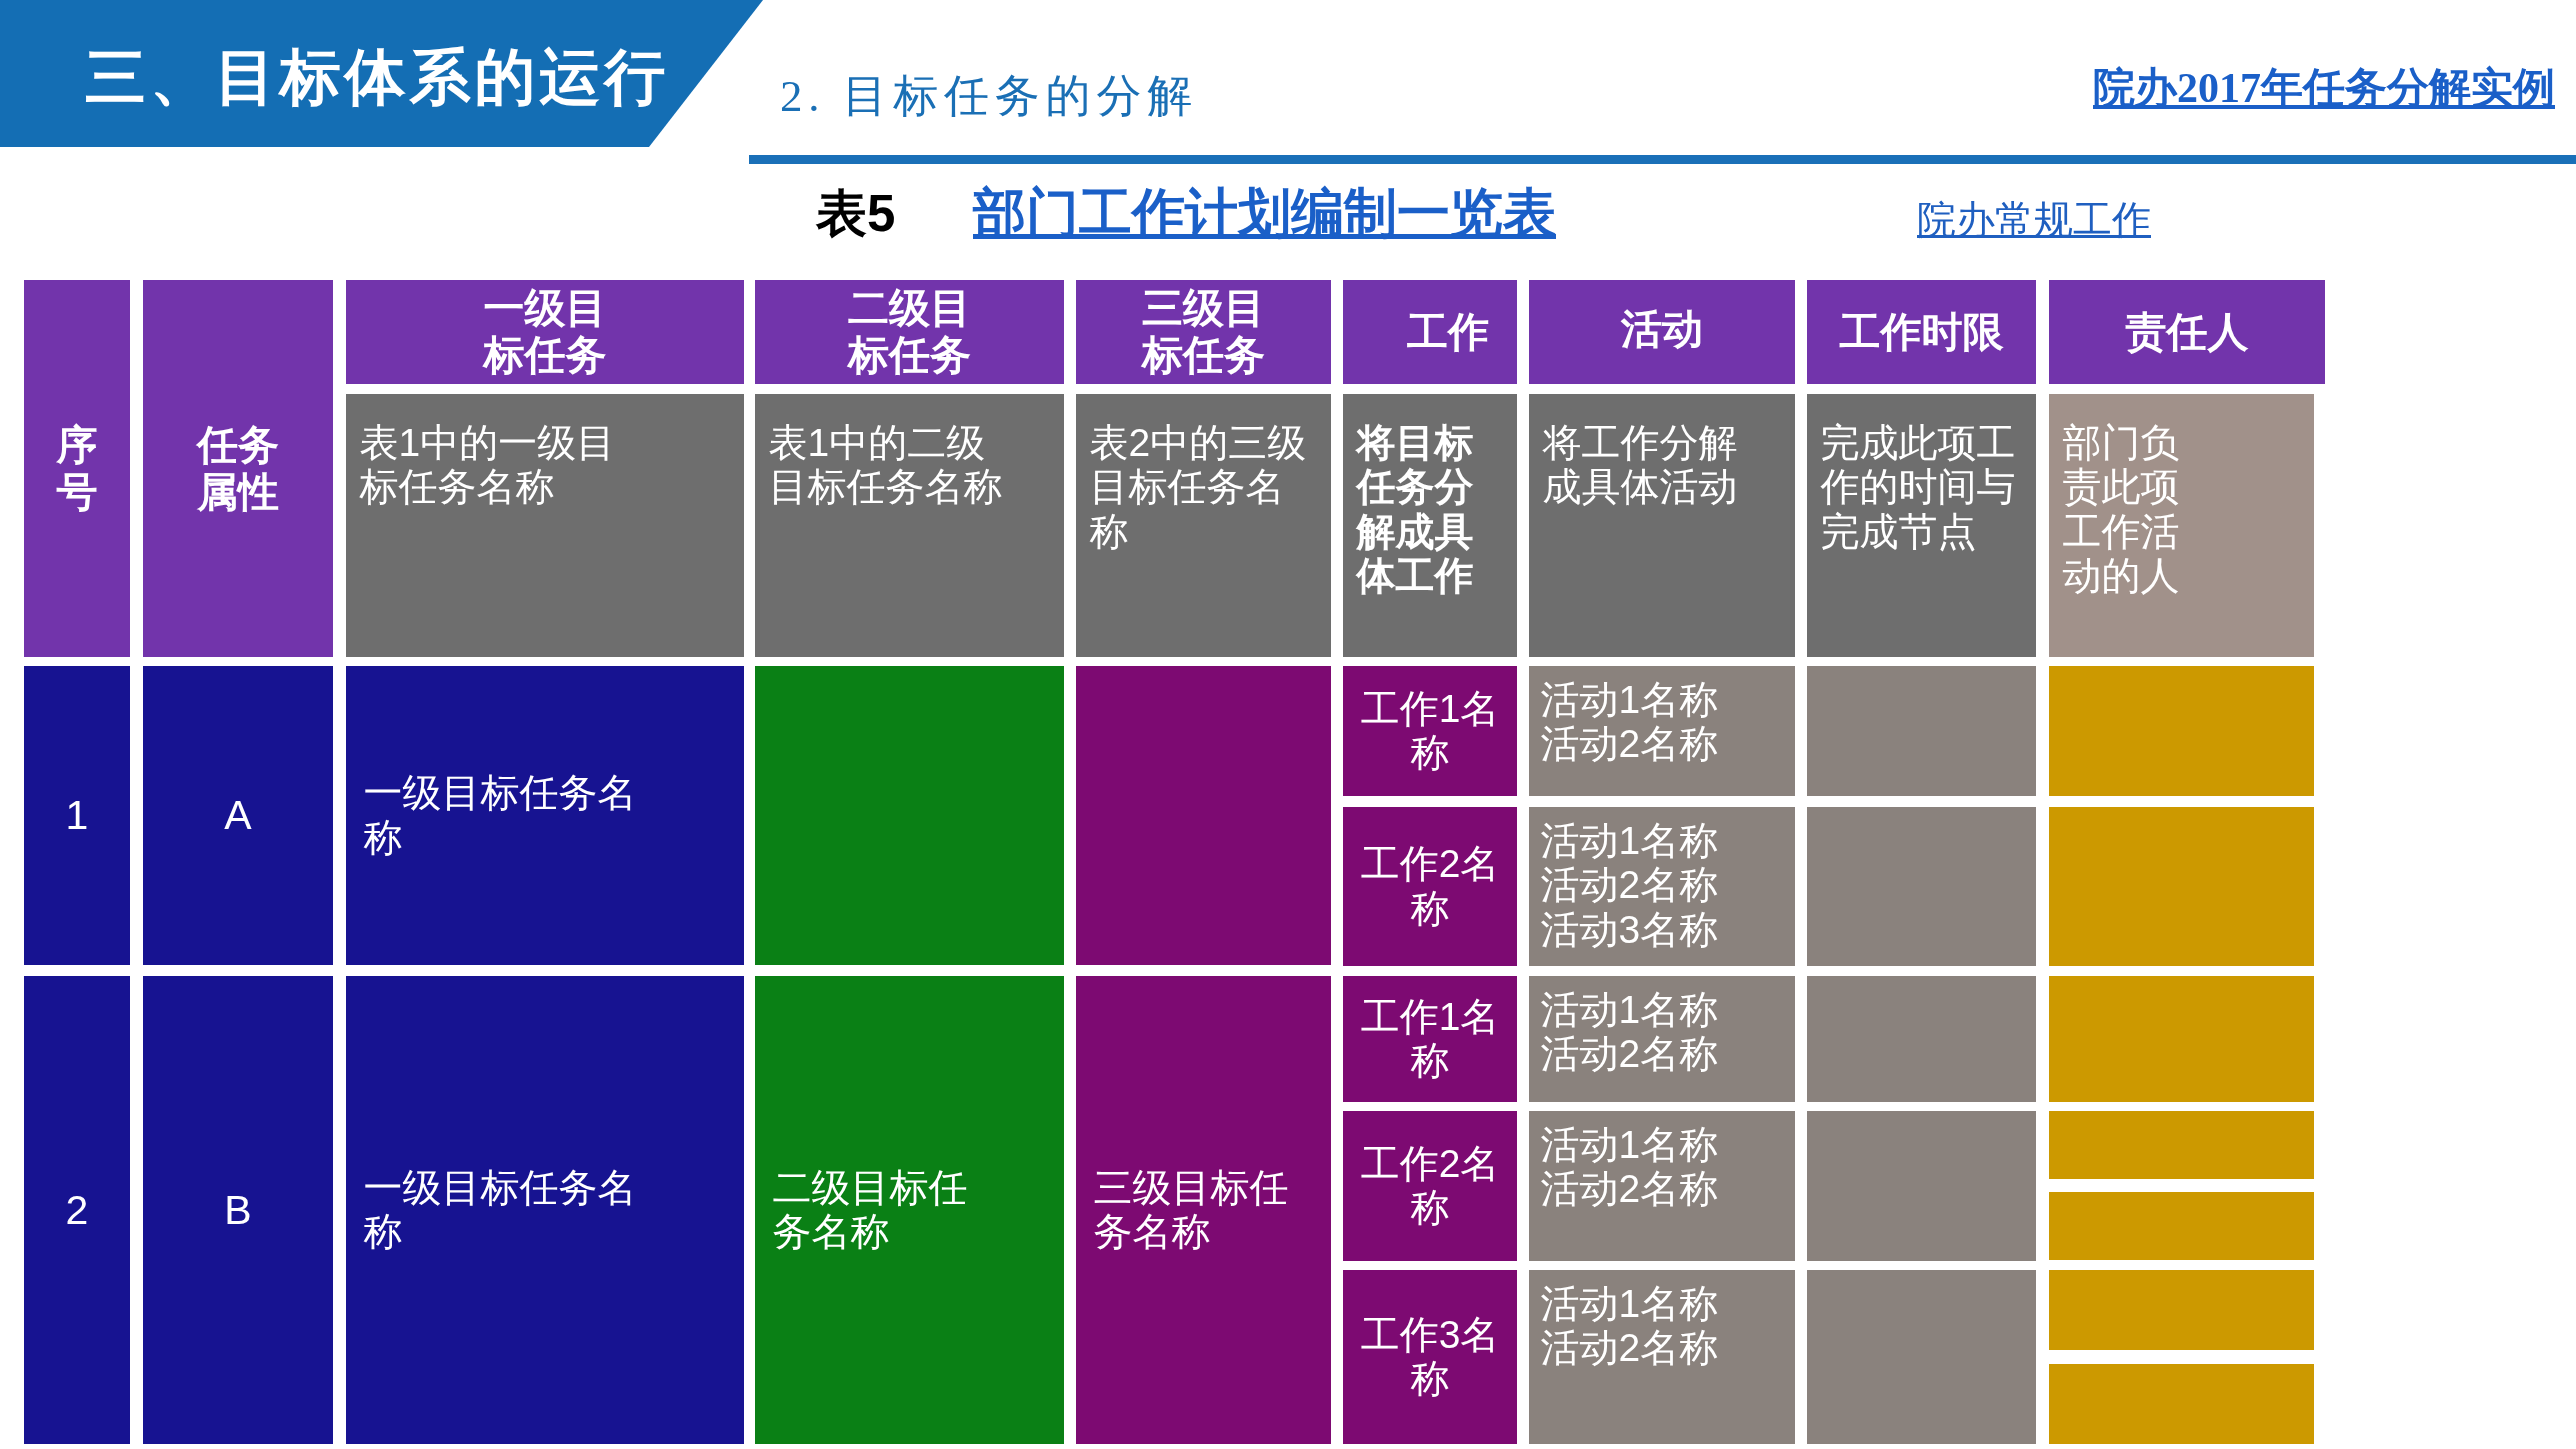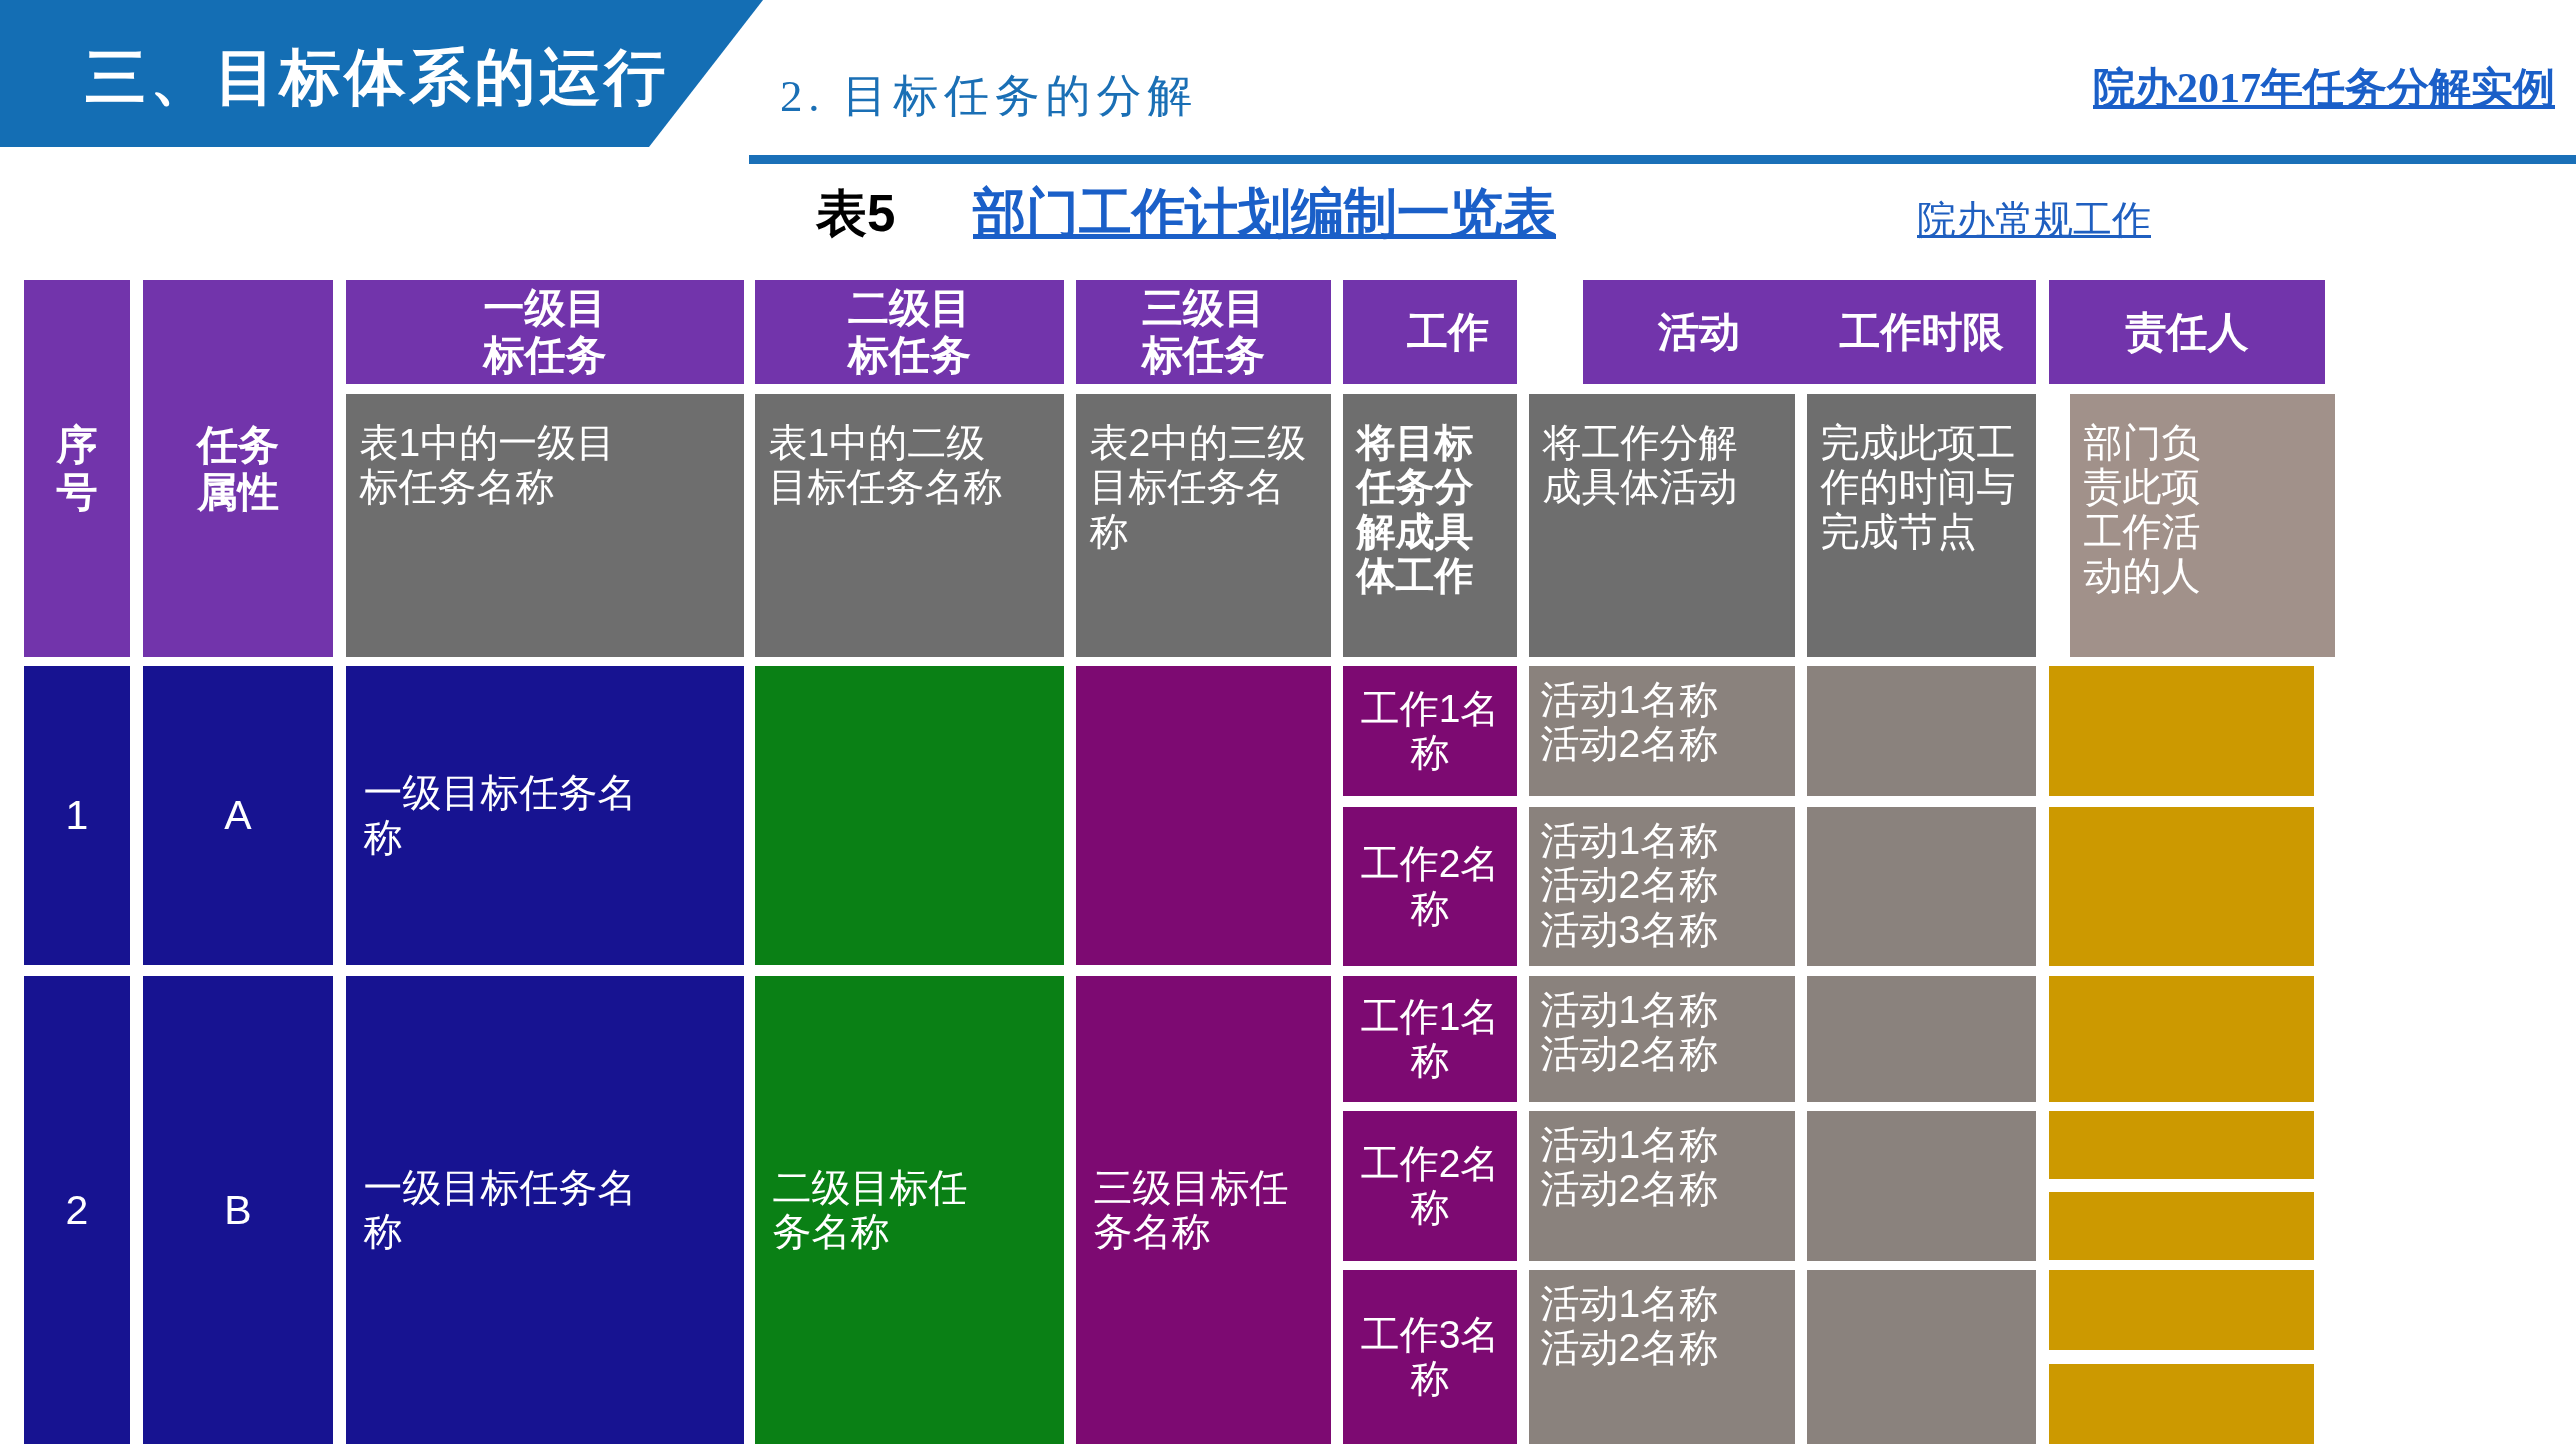--- a/index.html
+++ b/index.html
@@ -136,39 +136,39 @@
       <span class="txt">表2中的三级
 目标任务名称</span>
     </div>
     <div class="cell c-purple center hdr-top" style="left: 1343px; top: 280px; width: 174px; height: 104px; padding-left: 36px;">
       <span class="txt">工作</span>
     </div>
     <div class="cell c-gray topleft hdr-desc bold" style="left: 1343px; top: 394px; width: 174px; height: 263px; padding: 27px 9.7px 0px 13.5px;">
       <span class="txt">将目标任务分
 解成具体工作</span>
     </div>
-    <div class="cell c-purple center hdr-top" style="left: 1583px; top: 280px; width: 232px; height: 104px;">
+    <div class="cell c-purple center hdr-top" style="left: 1529px; top: 280px; width: 266px; height: 104px; font-family: Liberation Mono, monospace;">
       <span class="txt">活动</span>
     </div>
     <div class="cell c-gray topleft hdr-desc" style="left: 1529px; top: 394px; width: 266px; height: 263px; padding: 27px 9.7px 0px 13.5px;">
       <span class="txt">将工作分解
 成具体活动</span>
     </div>
     <div class="cell c-purple center hdr-top" style="left: 1807px; top: 280px; width: 229px; height: 104px;">
       <span class="txt">工作时限</span>
     </div>
     <div class="cell c-gray topleft hdr-desc" style="left: 1807px; top: 394px; width: 229px; height: 263px; padding: 27px 9.7px 0px 13.5px;">
       <span class="txt">完成此项工
 作的时间与
 完成节点</span>
     </div>
     <div class="cell c-purple center hdr-top" style="left: 2049px; top: 280px; width: 276px; height: 104px;">
       <span class="txt">责任人</span>
     </div>
-    <div class="cell c-taupe topleft hdr-desc" style="left: 2049px; top: 394px; width: 265px; height: 263px; padding: 27px 9.7px 0px 13.5px; margin-left: 21px;">
+    <div class="cell c-taupe topleft hdr-desc" style="left: 2049px; top: 394px; width: 265px; height: 263px; padding: 27px 9.7px 0px 13.5px;">
       <span class="txt">部门负
 责此项
 工作活
 动的人</span>
     </div>
     <div class="cell c-navy center body-num" style="left: 24px; top: 666px; width: 106px; height: 299px;">
       <span class="txt">1</span>
     </div>
     <div class="cell c-navy center body-num" style="left: 143px; top: 666px; width: 190px; height: 299px;">
       <span class="txt">A</span>

